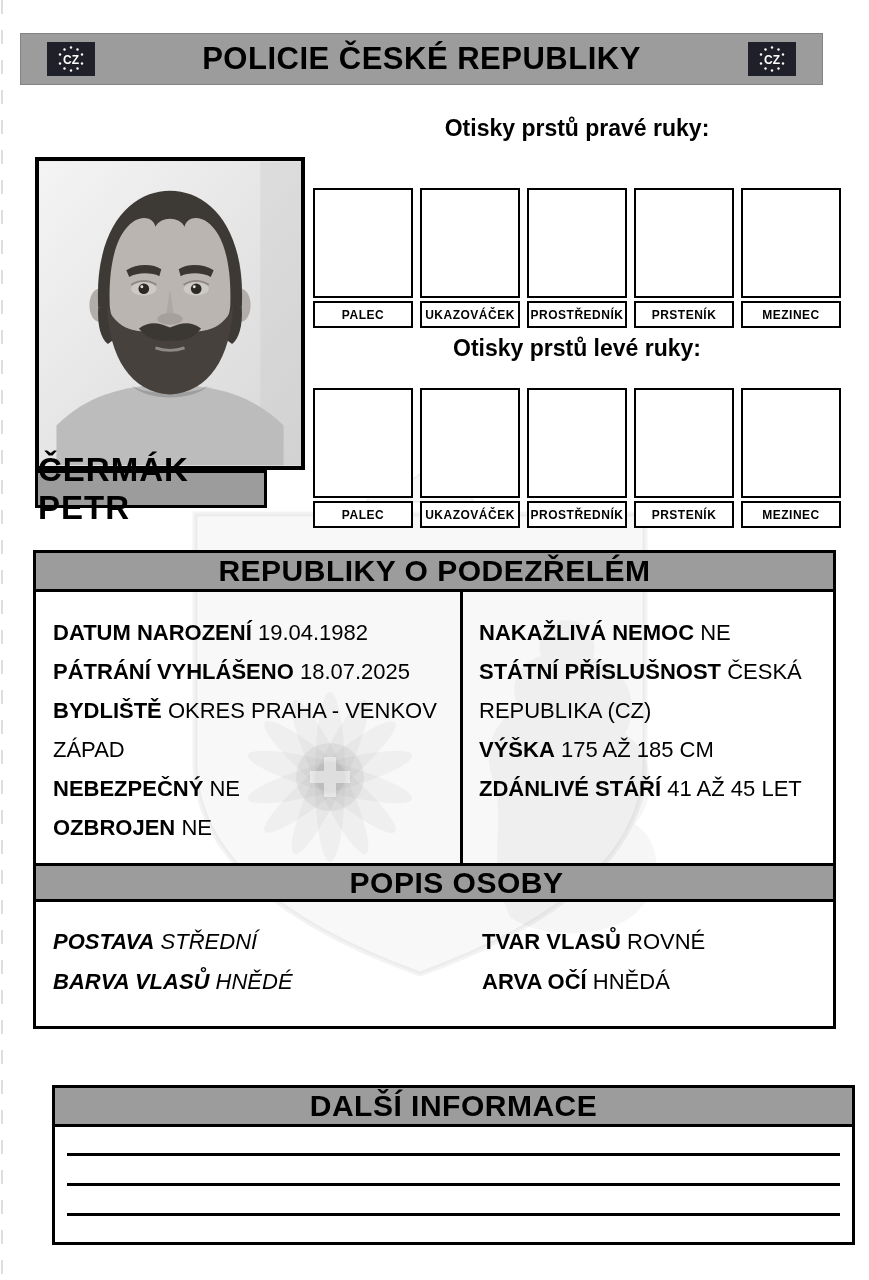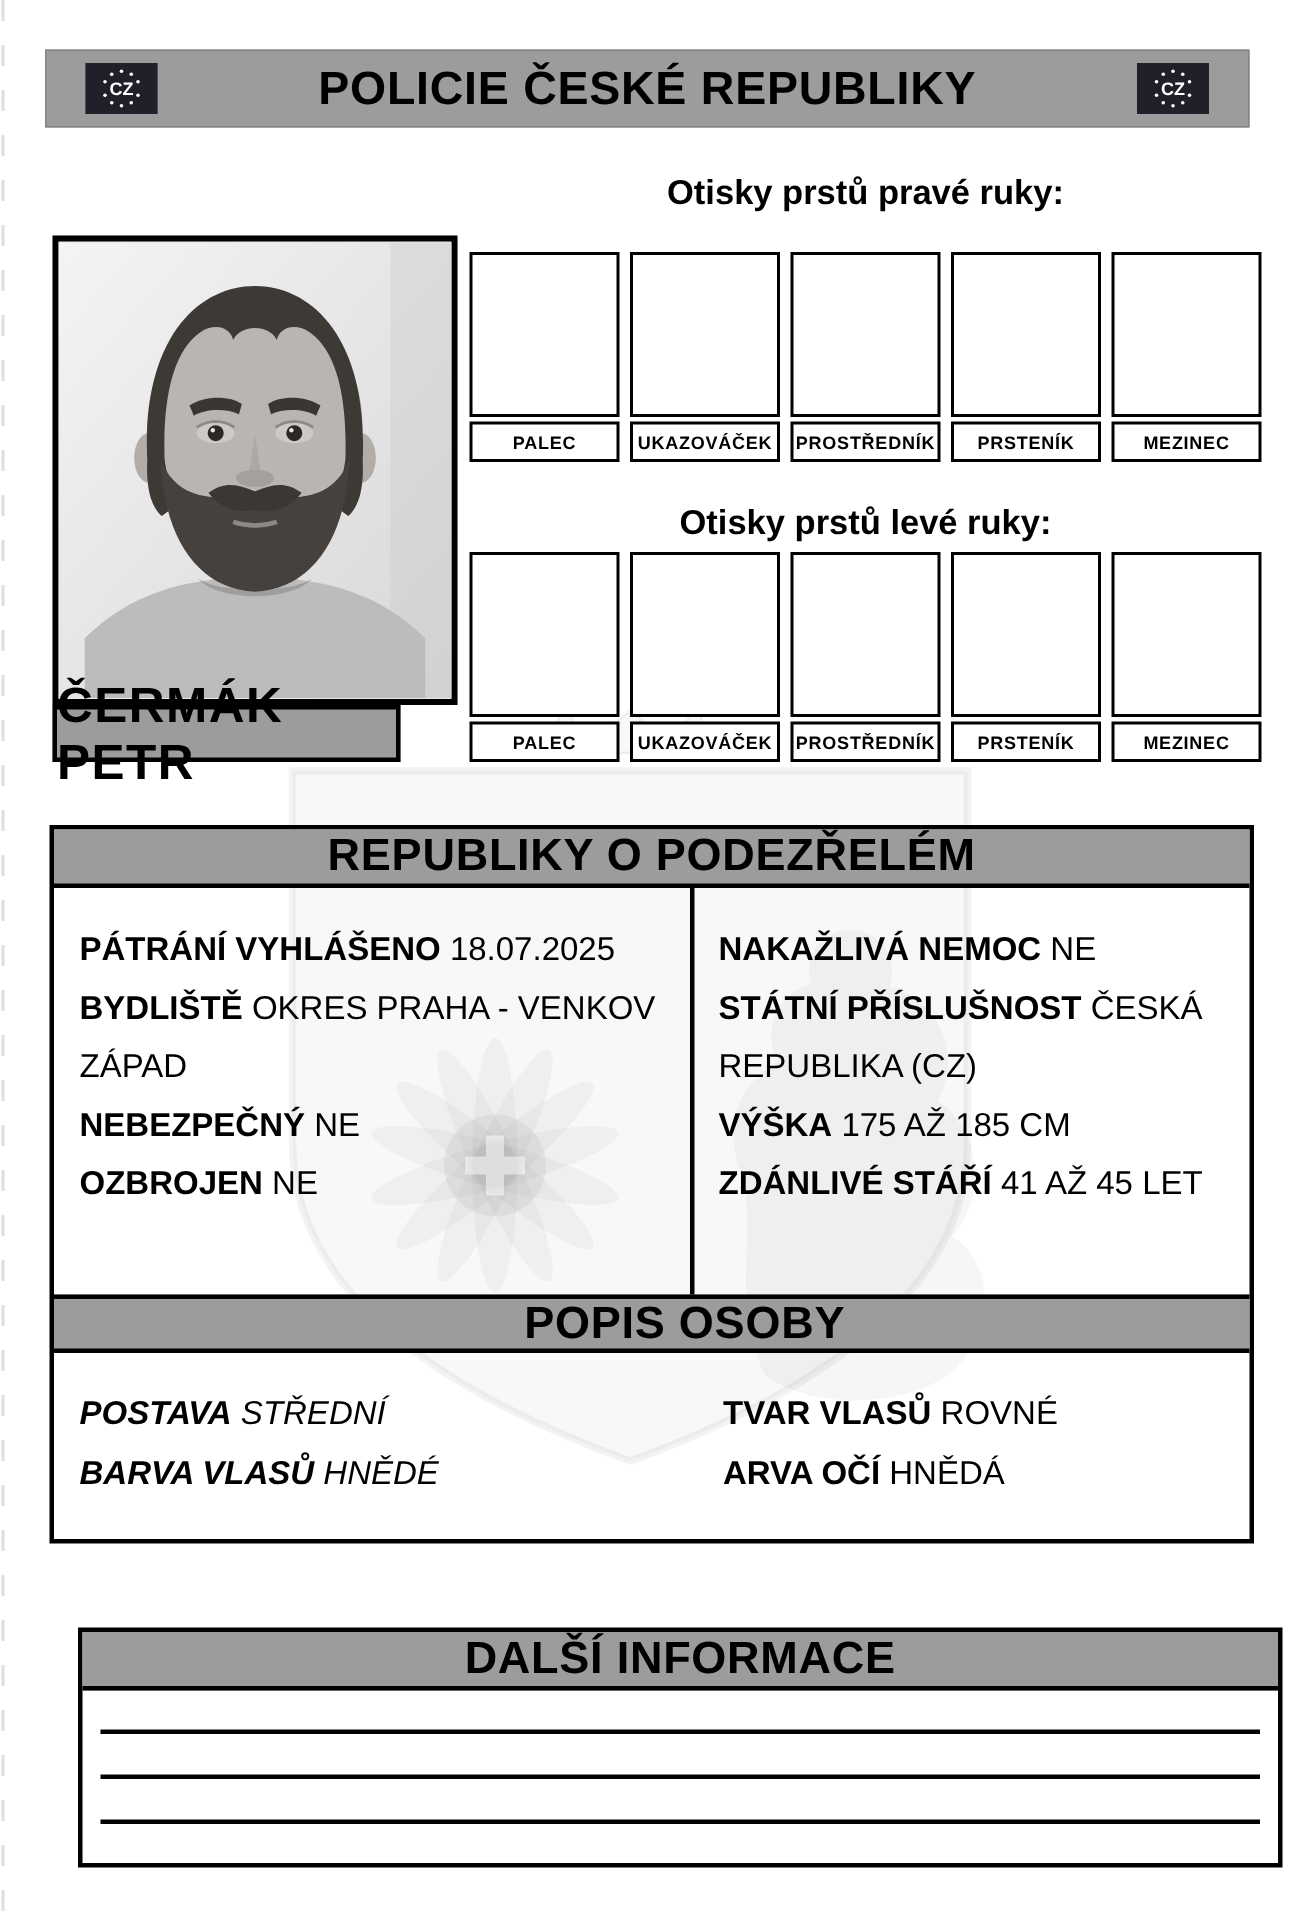--- a/index.html
+++ b/index.html
@@ -9,21 +9,21 @@
   }
   *{box-sizing:border-box;}
   body{margin:0;background:#ffffff;font-family:"Liberation Sans", sans-serif;color:#000;}
   .page{position:relative;width:869px;height:1280px;background:#fff;overflow:hidden;}
 
   
   .edge-artifact{position:absolute;left:1px;top:0;width:2px;height:100%;
     background:repeating-linear-gradient(#dedede 0 14px, transparent 14px 30px);}
 
   
-  .top-bar{position:absolute;left:30px;top:33px;width:803px;height:52px;
+  .top-bar{position:absolute;left:20px;top:33px;width:803px;height:52px;
     background:var(--bar-gray);border:1px solid #848484;
     display:flex;align-items:center;justify-content:space-between;padding:0 26px;}
   .top-bar .title{position:absolute;left:0;right:0;text-align:center;
     font-weight:bold;font-size:31px;letter-spacing:.5px;}
   .cz-badge{width:48px;height:34px;background:var(--badge-bg);flex:0 0 auto;z-index:2;}
   .cz-badge svg{display:block;width:100%;height:100%;}
 
   
   .watermark{position:absolute;left:125px;top:462px;width:590px;height:530px;pointer-events:none;}
 
@@ -37,21 +37,21 @@
     font-weight:bold;font-size:33px;letter-spacing:1px;}
 
   
   .fp-title{position:absolute;left:313px;width:528px;text-align:center;
     font-weight:bold;font-size:23px;}
   .fp-title.right-hand{top:115px;}
   .fp-title.left-hand{top:335px;}
   .fp-row{position:absolute;left:313px;width:528px;display:flex;gap:7px;}
   .fp-row.right-hand{top:168px;}
   .fp-row.left-hand{top:368px;}
-  .fp-cell{flex:1;display:flex;flex-direction:column;gap:3px;}
+  .fp-cell{flex:1;display:flex;flex-direction:column;gap:3px;margin-top:20px;}
   .fp-box{height:110px;border:2px solid var(--border-black);background:#fff;}
   .fp-label{height:27px;border:2px solid var(--border-black);background:#fff;
     display:flex;align-items:center;justify-content:center;
     font-size:12px;font-weight:bold;letter-spacing:.5px;}
 
   
   .info-box{position:absolute;left:33px;top:550px;width:803px;
     border:3px solid var(--border-black);}
   .section-bar{height:39px;background:var(--bar-gray);
     border-bottom:3px solid var(--border-black);
@@ -235,20 +235,24 @@
       <div class="fp-label">MEZINEC</div>
     </div>
   </div>
 
   <section class="info-box">
     <div class="section-bar">REPUBLIKY O PODEZŘELÉM</div>
 
     <div class="info-columns">
       <div class="info-col left">
         <div class="info-row">
+          <span class="lbl">DATUM NAROZENÍ</span>
+          <span class="val">19.04.1982</span>
+        </div>
+        <div class="info-row">
           <span class="lbl">PÁTRÁNÍ VYHLÁŠENO</span>
           <span class="val">18.07.2025</span>
         </div>
         <div class="info-row">
           <span class="lbl">BYDLIŠTĚ</span>
           <span class="val">OKRES PRAHA - VENKOV ZÁPAD</span>
         </div>
         <div class="info-row">
           <span class="lbl">NEBEZPEČNÝ</span>
           <span class="val">NE</span>

